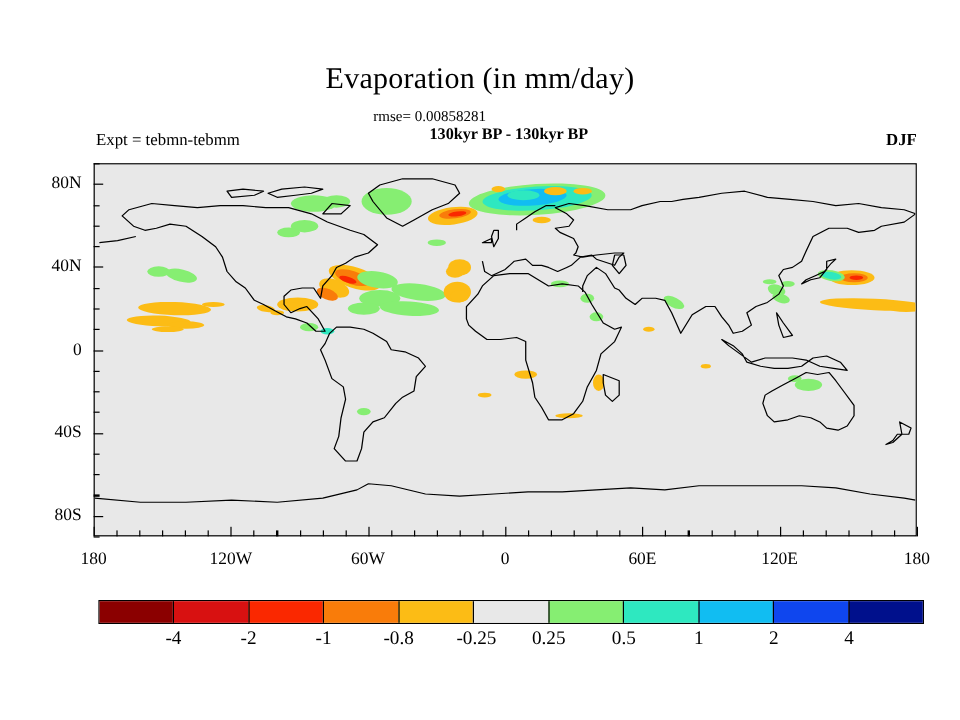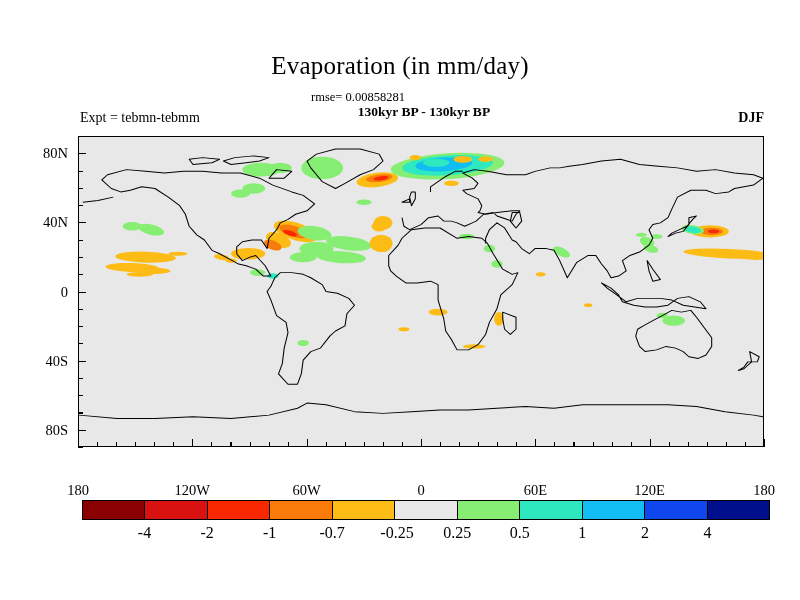--- a/index.html
+++ b/index.html
@@ -78,21 +78,21 @@
     background: #000000;
   }
   .tick-x { width: 1.1px; height: 5px; }
   .tick-y { height: 1.1px; width: 5px; }
 
   .axis-label {
     position: absolute;
     font-size: 14.5px;
     white-space: nowrap;
   }
-  .xlab { transform: translateX(-50%); top: 482px; text-align: right; }
+  .xlab { transform: translateX(-50%); top: 458px; text-align: right; }
   .ylab { transform: translateY(-50%); text-align: right; width: 60px; left: 8px; }
 
   
   #colorbar-wrap {
     position: absolute;
     left: 82px; top: 500px;
     width: 688px; height: 20px;
     border: 1.1px solid #000000;
     box-sizing: border-box;
     display: flex;
@@ -302,21 +302,21 @@
       <div class="cb-cell" style="background: rgb(134, 238, 114);"></div>
       <div class="cb-cell" style="background: rgb(46, 232, 192);"></div>
       <div class="cb-cell" style="background: rgb(17, 189, 242);"></div>
       <div class="cb-cell" style="background: rgb(15, 70, 238);"></div>
       <div class="cb-cell" style="background: rgb(0, 16, 140);"></div>
     </div>
   <div id="colorbar-ticks">
       <div class="cb-tick" style="left: 144.545px;">-4</div>
       <div class="cb-tick" style="left: 207.091px;">-2</div>
       <div class="cb-tick" style="left: 269.636px;">-1</div>
-      <div class="cb-tick" style="left: 332.182px;">-0.7</div>
+      <div class="cb-tick" style="left: 332.182px;">-0.8</div>
       <div class="cb-tick" style="left: 397px;">-0.25</div>
       <div class="cb-tick" style="left: 457.273px;">0.25</div>
       <div class="cb-tick" style="left: 519.818px; text-align: center;">0.5</div>
       <div class="cb-tick" style="left: 582.364px;">1</div>
       <div class="cb-tick" style="left: 644.909px;">2</div>
       <div class="cb-tick" style="left: 707.455px;">4</div>
     </div>
 
 </div>
 

